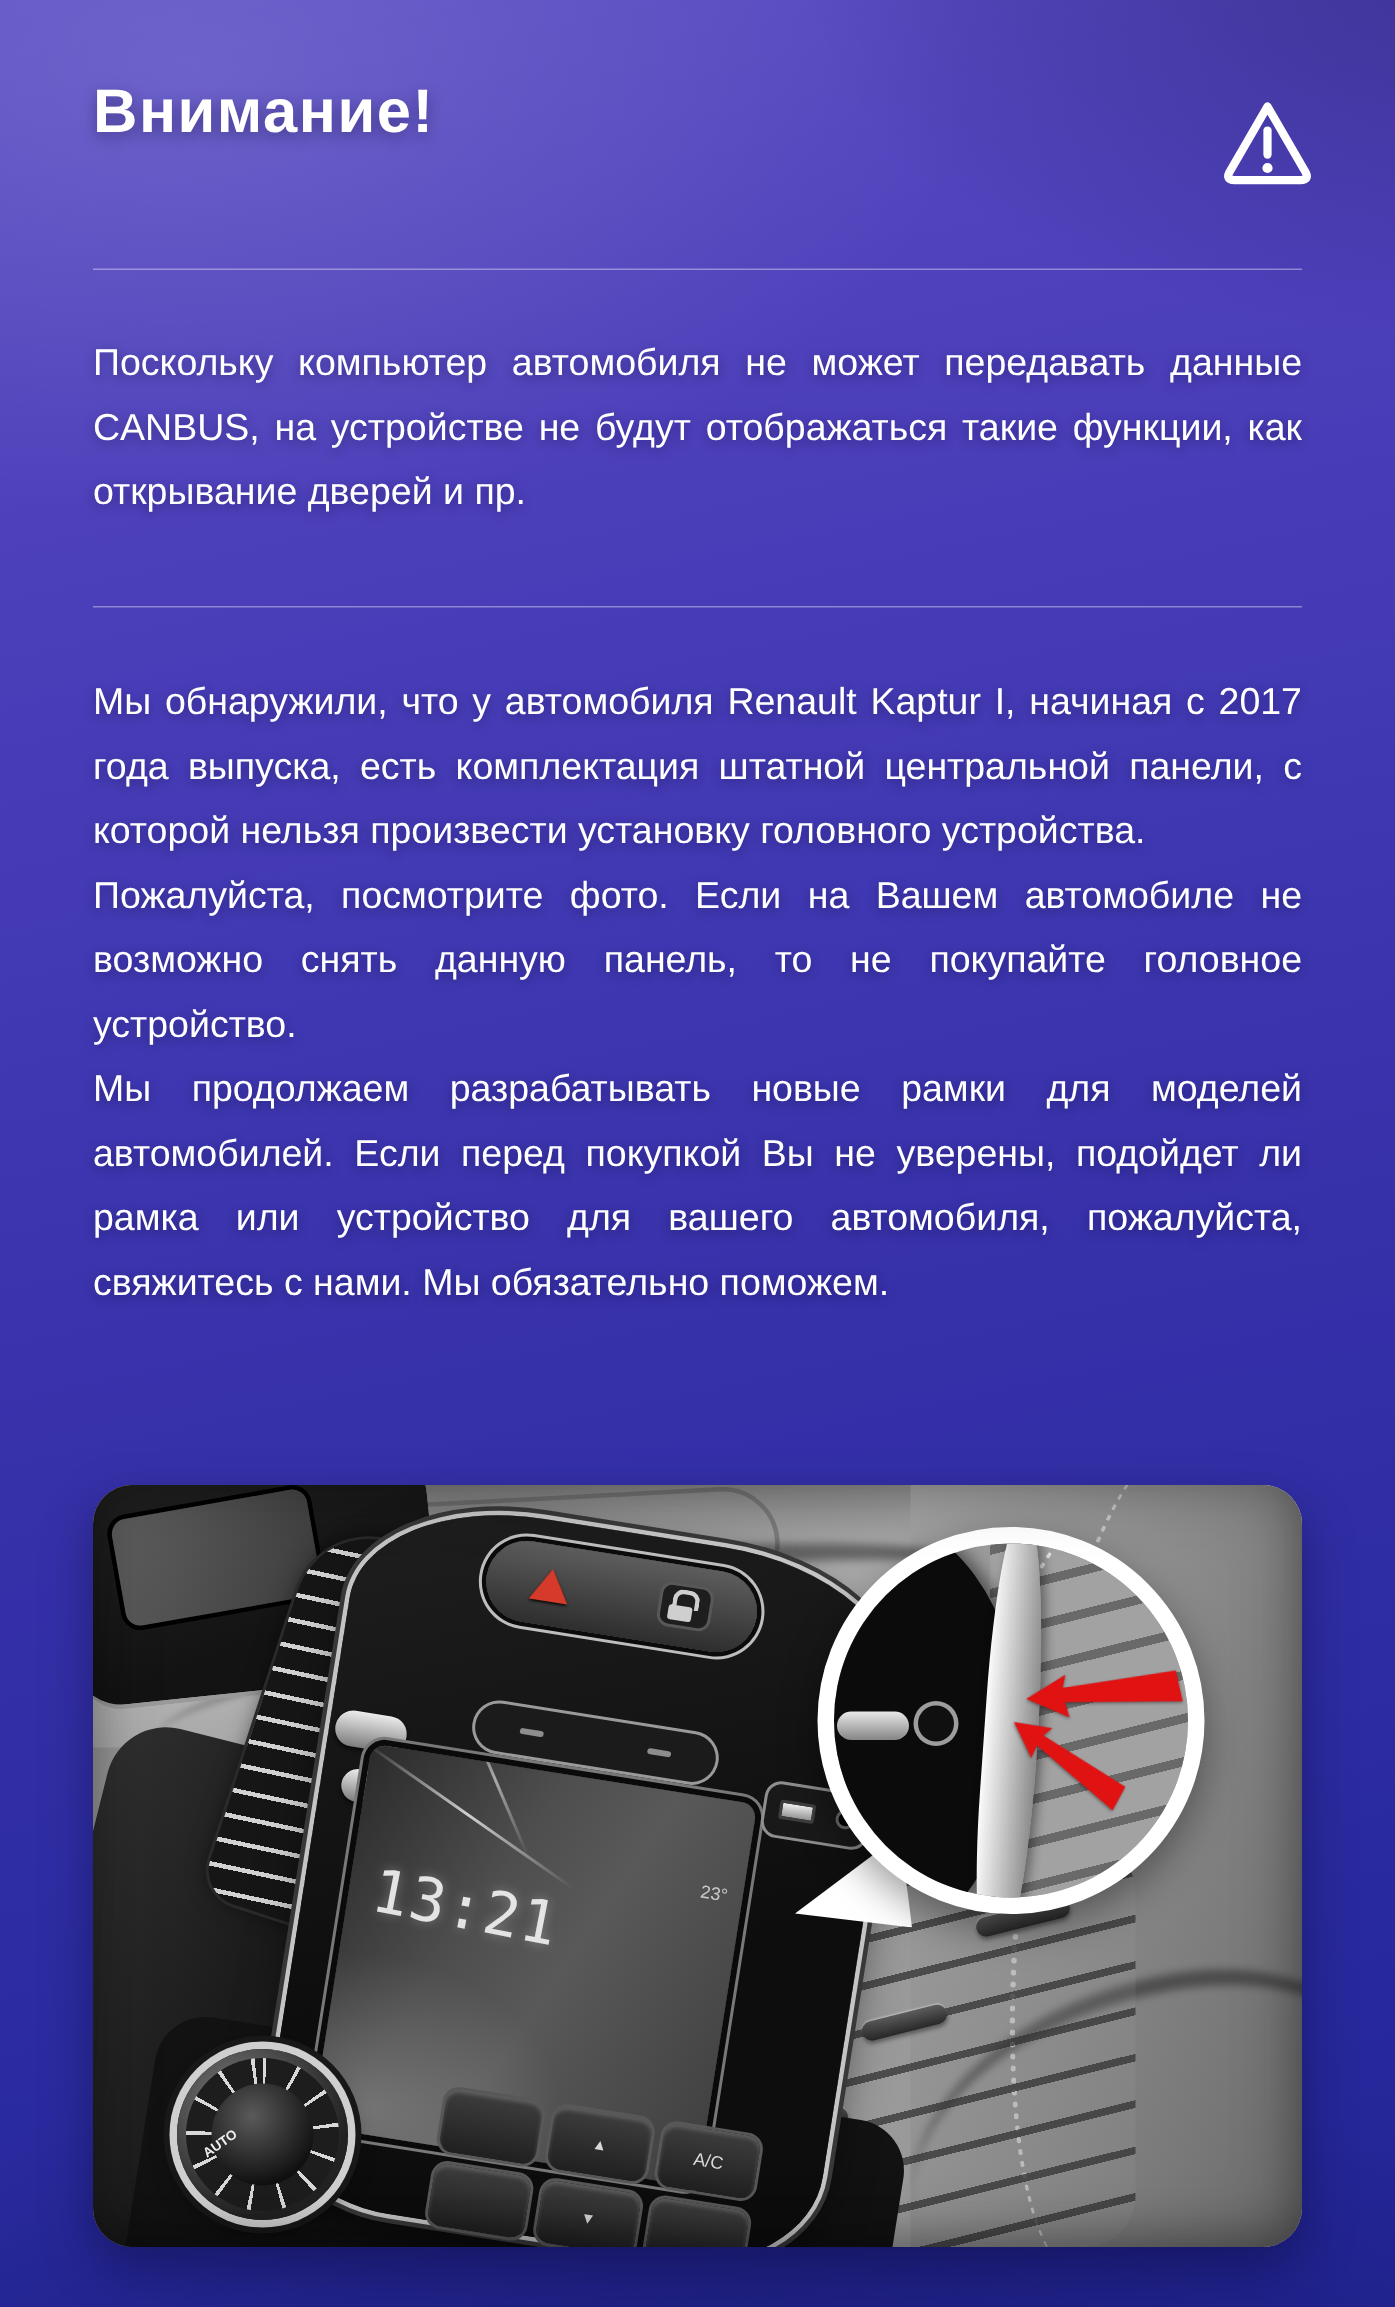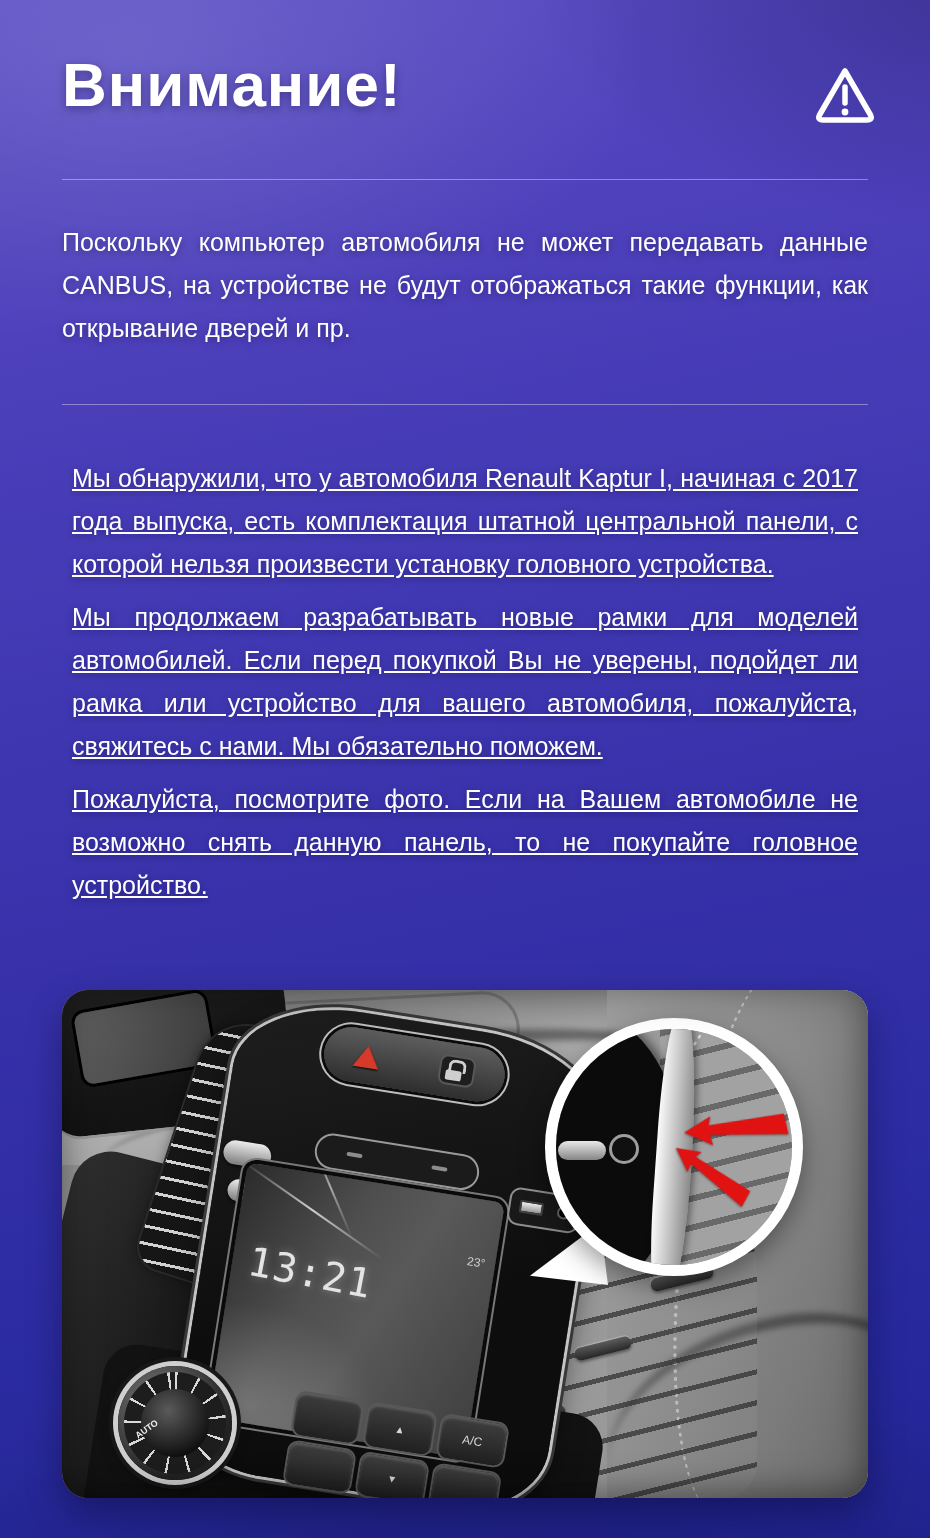--- a/index.html
+++ b/index.html
@@ -12,38 +12,38 @@
       radial-gradient(900px 520px at 14% 3%, rgba(255,255,255,.13), rgba(255,255,255,0) 58%),
       radial-gradient(700px 420px at 102% -2%, rgba(5,5,45,.28), rgba(5,5,45,0) 60%),
       radial-gradient(1100px 650px at 50% 112%, rgba(0,0,25,.30), rgba(0,0,25,0) 62%),
       linear-gradient(168deg,#5a4dc4 0%,#4c3fba 22%,#4038b2 40%,#3831aa 55%,#2f2da4 72%,#27289c 88%,#222494 100%);
   }
   .page{ position:absolute; inset:0; }
 
   
   .title{
     position:absolute; left:62px; top:54px;
-    font-size:62px; font-weight:700; letter-spacing:1px; line-height:1;
+    font-size:41px; font-weight:700; letter-spacing:1px; line-height:1;
     text-shadow:0 3px 10px rgba(0,0,40,.35);
   }
   .warn-icon{ position:absolute; left:812px; top:64px; width:66px; height:62px; }
 
   
   .divider{ position:absolute; left:62px; width:806px; height:1px; background:rgba(255,255,255,.38); }
   .d1{ top:179px; } .d2{ top:404px; }
 
   
   .body-text{
     position:absolute; left:62px; width:806px;
     font-size:25px; line-height:43px; text-align:justify;
     text-shadow:0 2px 7px rgba(0,0,35,.35);
   }
   .p1{ top:221px; }
   .block2{ top:447px; }
-  .block2 p{ margin:10px;text-decoration:underline; }
+  .block2 p{ margin:0; }
 
   
   .photo{
     position:absolute; left:62px; top:990px; width:806px; height:508px;
     border-radius:26px; overflow:hidden; background:#989898;
     box-shadow:0 14px 34px rgba(0,0,25,.35);
   }
   .photo *{ position:absolute; }
 
   .dash-top{ left:0; top:0; width:806px; height:175px; z-index:1;
@@ -211,22 +211,22 @@
   </svg>
 
   <div class="divider d1"></div>
 
   <p class="body-text p1">Поскольку компьютер автомобиля не может передавать данные CANBUS, на устройстве не будут отображаться такие функции, как открывание дверей и пр.</p>
 
   <div class="divider d2"></div>
 
   <div class="body-text block2">
     <p>Мы обнаружили, что у автомобиля Renault Kaptur I, начиная с 2017 года выпуска, есть комплектация штатной центральной панели, с которой нельзя произвести установку головного устройства.</p>
+    <p>Пожалуйста, посмотрите фото. Если на Вашем автомобиле не возможно снять данную панель, то не покупайте головное устройство.</p>
     <p>Мы продолжаем разрабатывать новые рамки для моделей автомобилей. Если перед покупкой Вы не уверены, подойдет ли рамка или устройство для вашего автомобиля, пожалуйста, свяжитесь с нами. Мы обязательно поможем.</p>
-    <p>Пожалуйста, посмотрите фото. Если на Вашем автомобиле не возможно снять данную панель, то не покупайте головное устройство.</p>
   </div>
 
   <figure class="photo">
 
     <div class="dash-top"></div>
     <div class="glove-lid"></div>
     <div class="dash-streak"></div>
     <div class="dash-streak2"></div>
 
     <div class="leather"></div>

